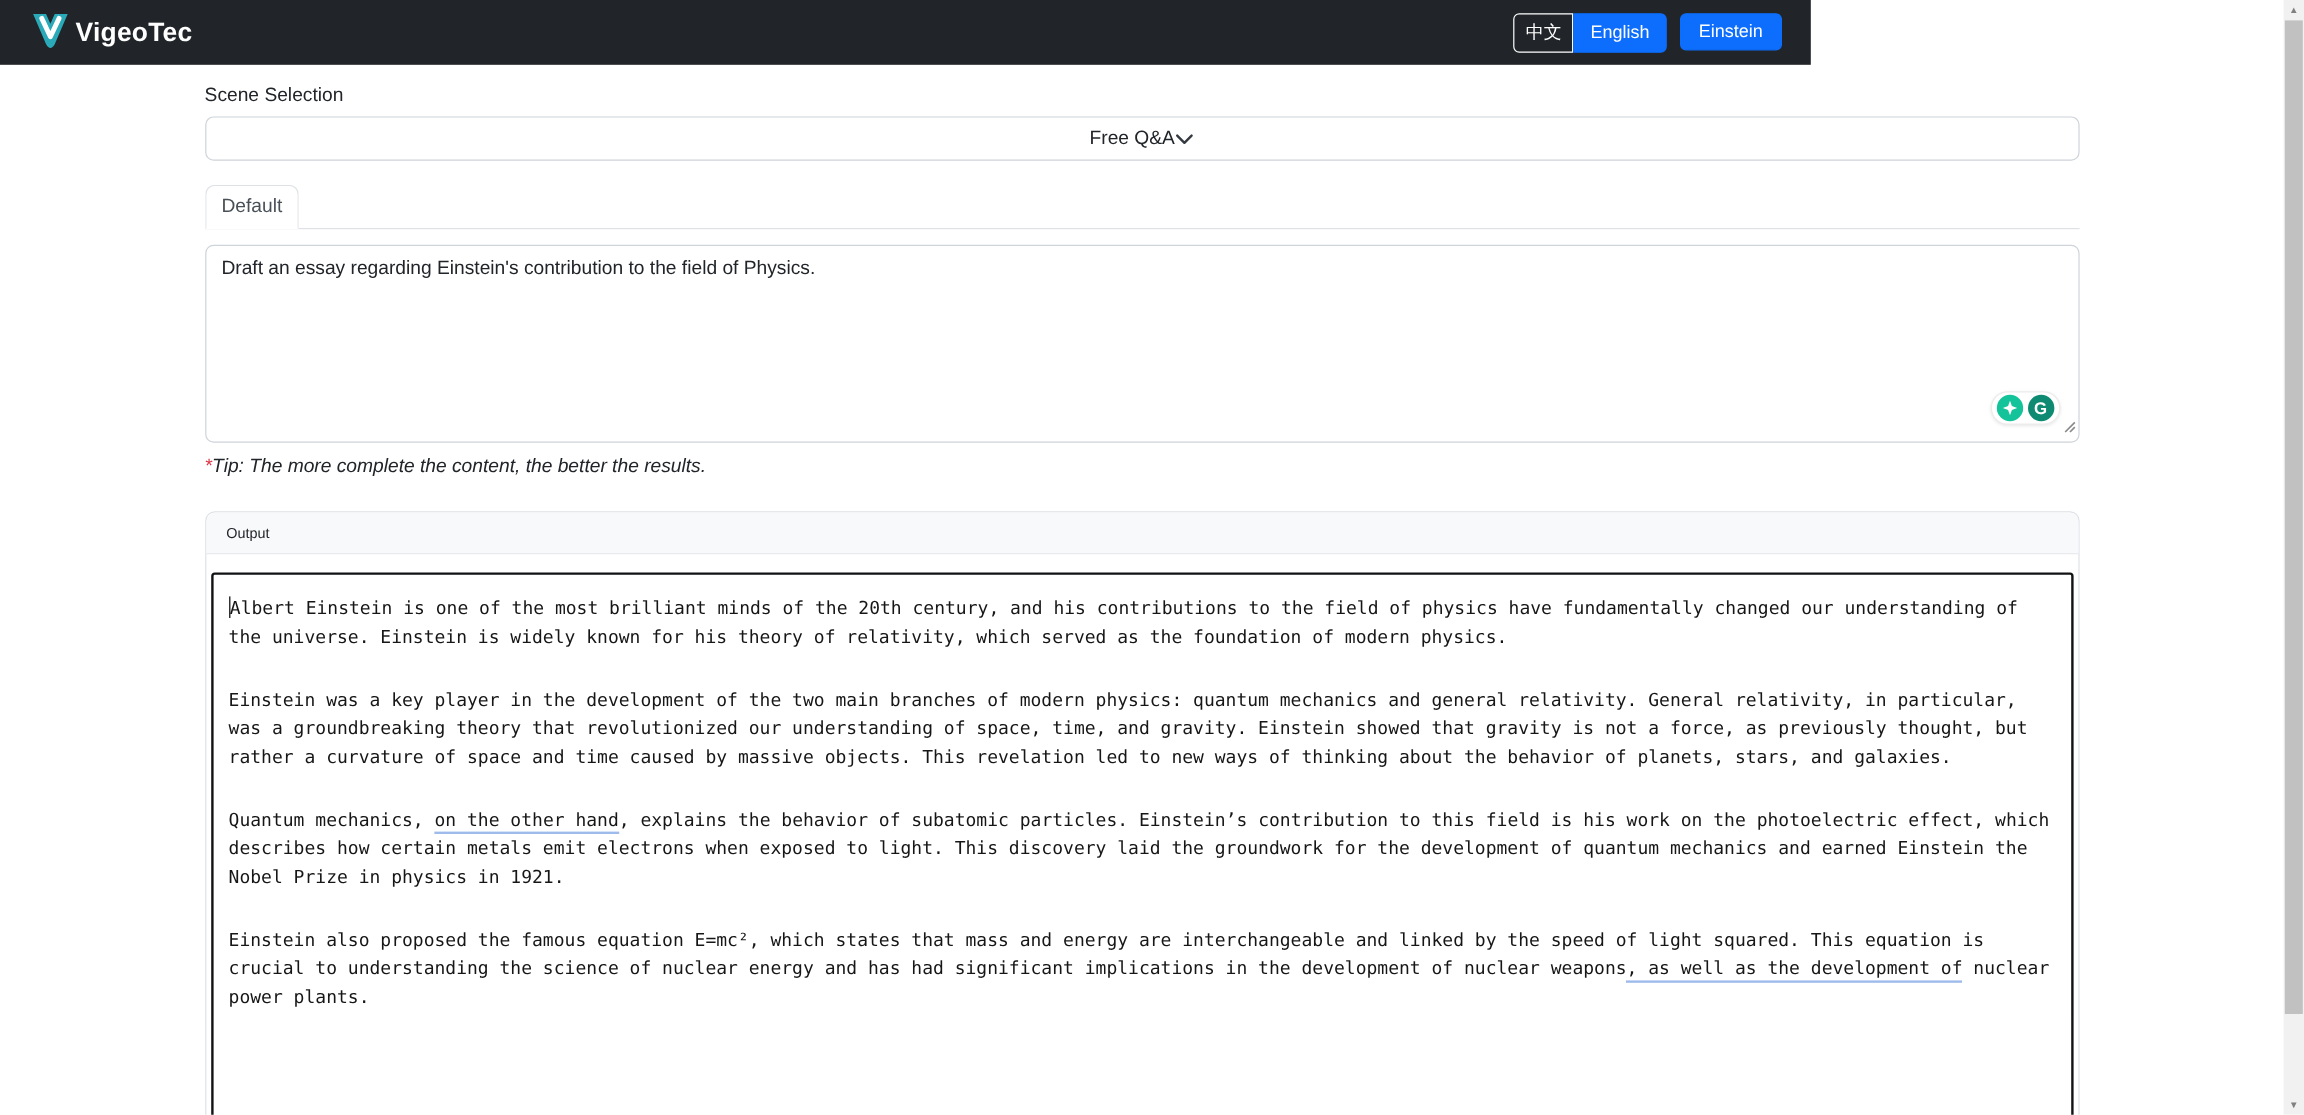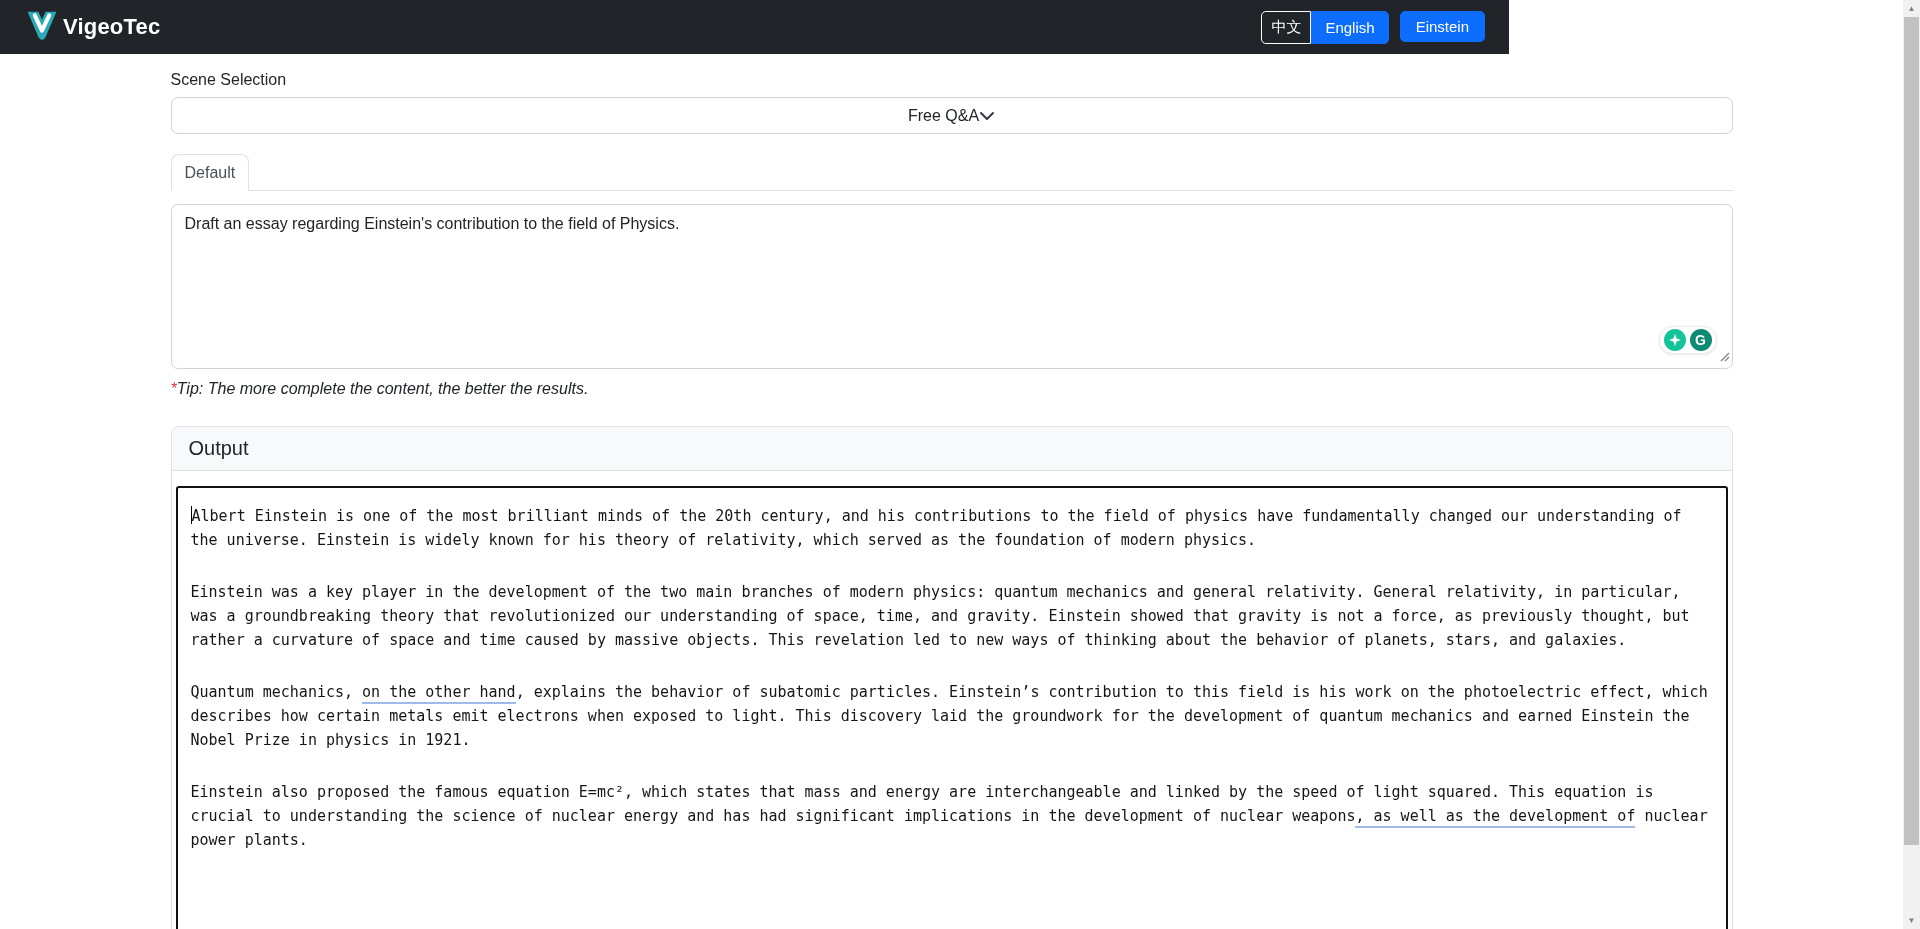--- a/index.html
+++ b/index.html
@@ -80,21 +80,21 @@
   .gen-row { display:flex; justify-content:flex-end; margin-top:6px; }
   .btn-generate {
     background:#0d6efd; color:#fff; border:1px solid #0d6efd; border-radius:6px;
     font-size:16px; padding:7px 16px;
   }
 
   
   .card { margin-top:28px; border:1px solid #dee2e6; border-radius:8px; }
   .card-header {
     background:#f8f9fa; border-bottom:1px solid #dee2e6; border-radius:8px 8px 0 0;
-    padding:10px 17px; font-size:20px; color:#212529;
+    padding:10px 17px; font-size:12px; color:#212529;
   }
   .card-body { padding:15px 4px 4px; }
   .output-box {
     border:2px solid #101214; border-radius:3px; padding:16px 16px 20px 13px;
     height:560px; overflow:hidden; background:#fff; cursor:text;
     font-family:"DejaVu Sans Mono", monospace; font-size:15px; line-height:24px; color:#161616;
   }
   .output-box p { margin:0 0 28px 0; }
   .gram-underline { border-bottom:2px solid #9fbbec; padding-bottom:1px; }
   .caret { display:inline-block; width:1px; height:18px; background:#000; vertical-align:-3px; }

